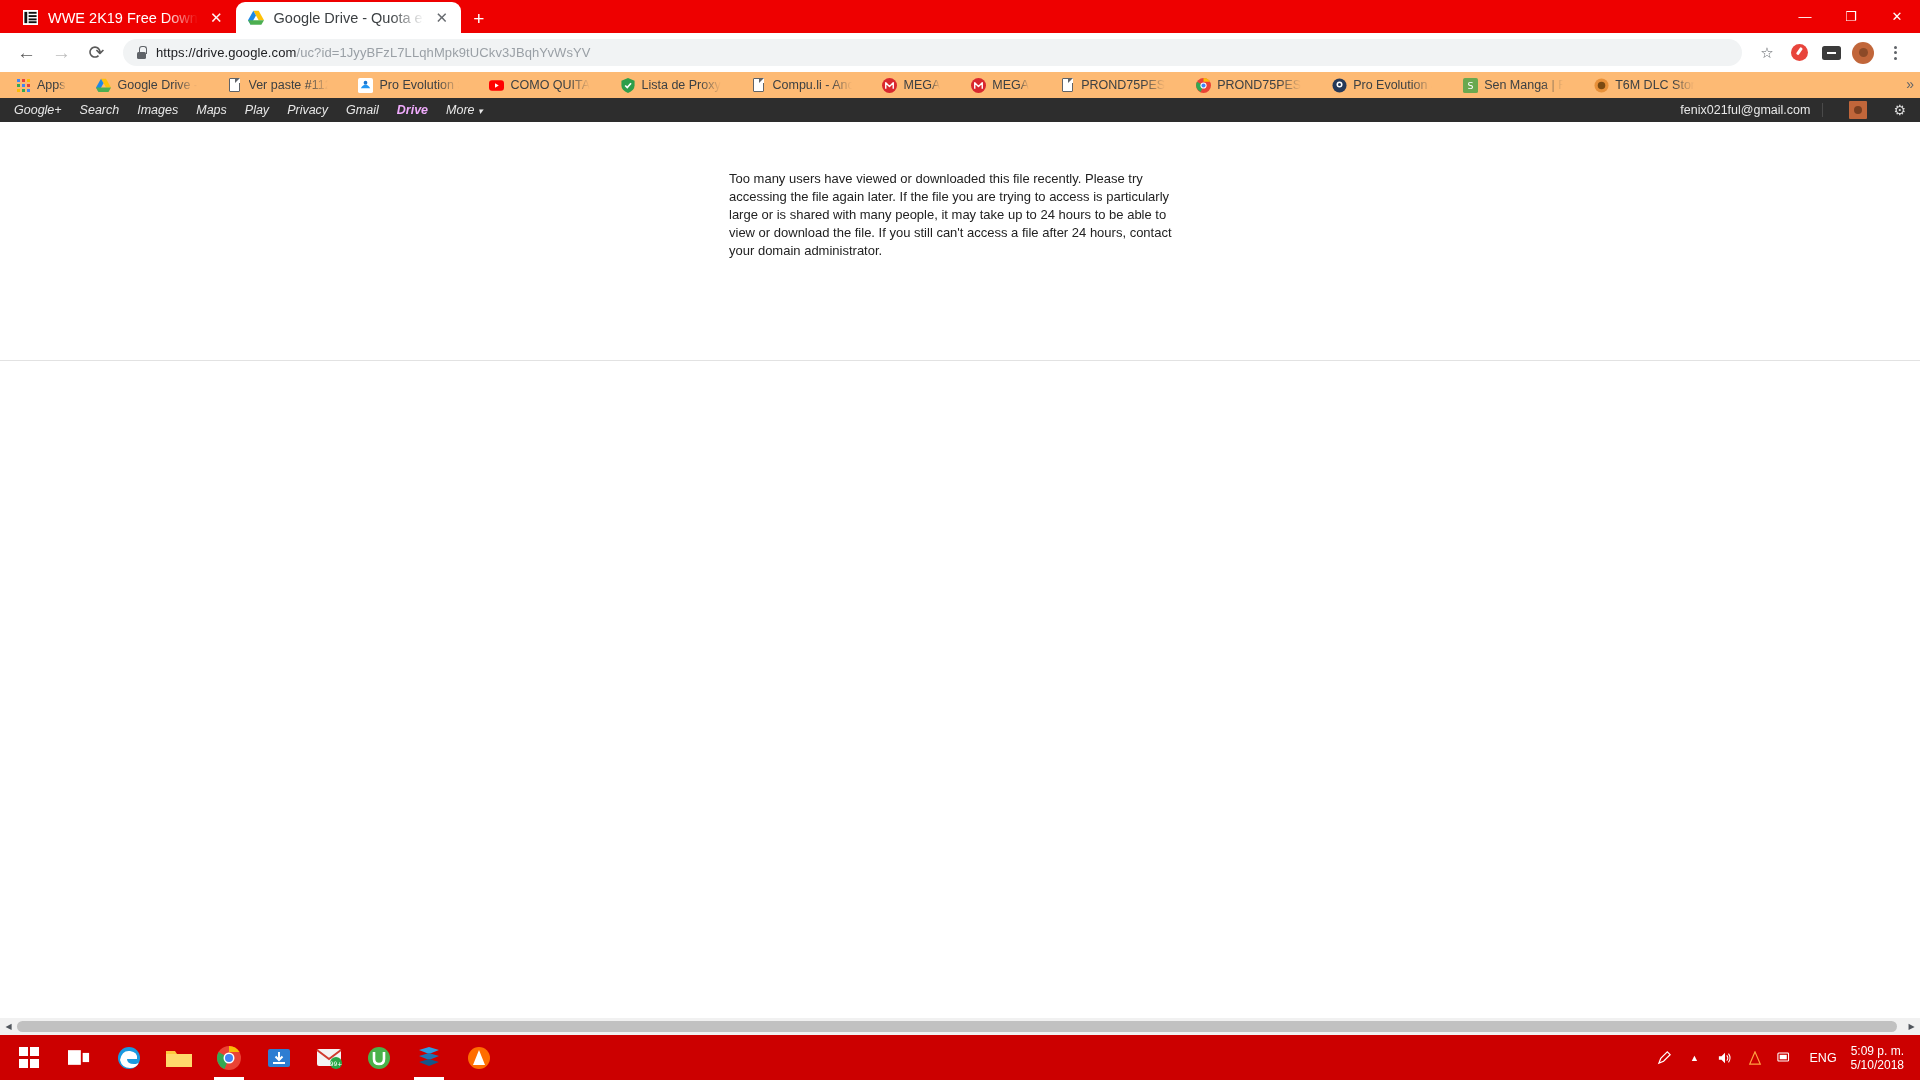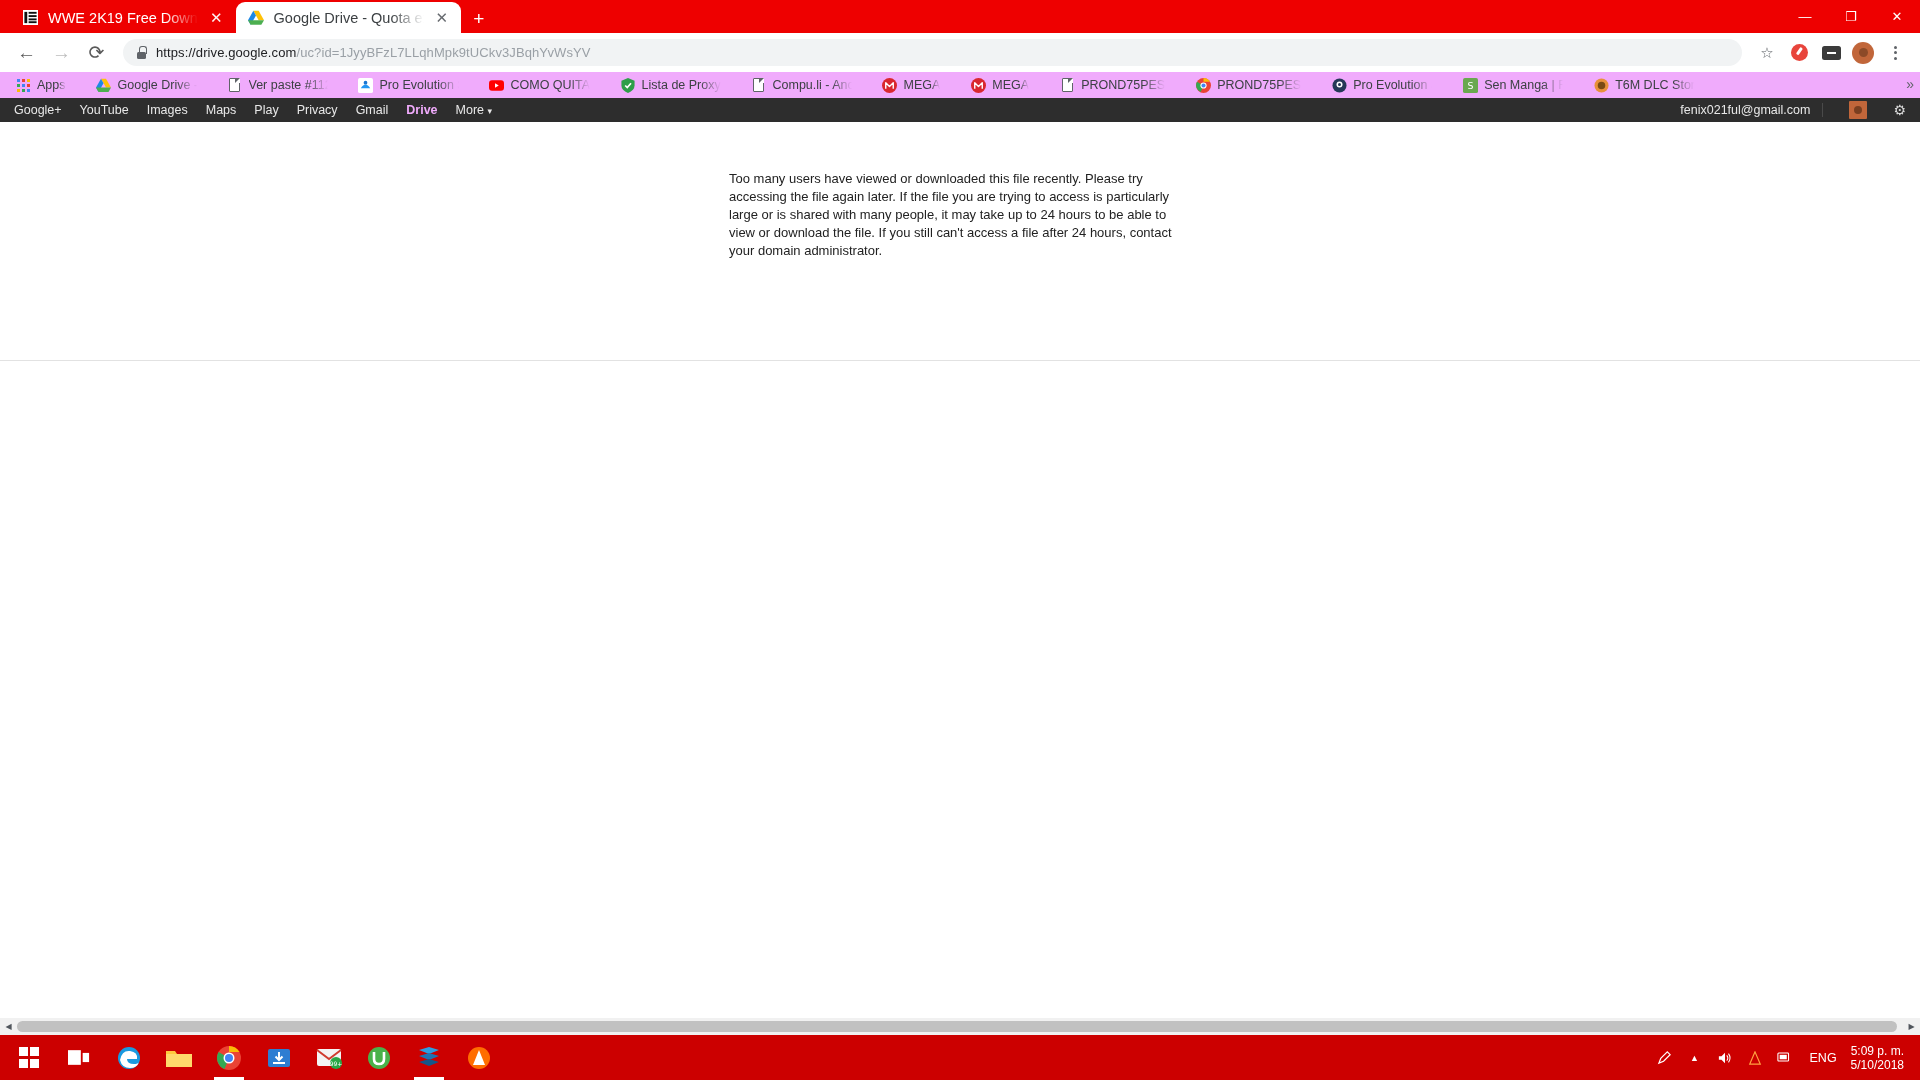--- a/index.html
+++ b/index.html
@@ -78,21 +78,21 @@
   .avatar-btn {
     width:22px; height:22px; border-radius:50%;
     background:#c1663a; display:flex; align-items:center; justify-content:center;
   }
   .avatar-btn::after { content:""; width:9px; height:9px; border-radius:50%; background:#8c4a28; }
   .dots { display:flex; flex-direction:column; gap:2.5px; align-items:center; }
   .dots i { width:3px; height:3px; border-radius:50%; background:#5f6368; display:block; }
 
   
   .bookmarks {
-    height: 26px; background:#f0abfc; display:flex; align-items:center;
+    height: 26px; background:#fdba74; display:flex; align-items:center;
     padding: 0 8px; gap: 16px; overflow:hidden; position:relative;
   }
   .bm {
     display:flex; align-items:center; gap:6px; padding: 2px 7px;
     font-size:12.5px; color:#3c4043; white-space:nowrap; flex:0 0 auto;
     max-width: 115px;
   }
   .bm-label {
     overflow:hidden; white-space:nowrap;
     -webkit-mask-image: linear-gradient(to right, #000 74%, transparent 100%);
@@ -105,21 +105,21 @@
 
   
   .docico { width:11px; height:14px; border:1.4px solid #5f6368; border-radius:1px; position:relative; background:#fff; }
   .docico::after { content:""; position:absolute; right:-1.4px; top:-1.4px; border-width:0 0 5px 5px; border-style:solid; border-color: transparent transparent #fff #5f6368; }
 
   
   .gbar {
     height: 24px; background:#2d2d2d; display:flex; align-items:center;
     padding: 0 14px; color:#e0e0e0; font-size:12.5px; gap: 0;
   }
-  .gbar a { color:#e8e8e8; text-decoration:none; padding: 0 9px; white-space:nowrap; }
+  .gbar a { color:#e8e8e8; text-decoration:none; padding: 0 9px; white-space:nowrap;font-style:italic; }
   .gbar a:first-child { padding-left:0; }
   .gbar a.current { color:#f0abfc; font-weight:bold; }
   .gbar-right { margin-left:auto; display:flex; align-items:center; gap:16px; }
   .gbar-email { font-size:12.5px; color:#e8e8e8; padding-right:12px; border-right:1px solid #4a4a4a; }
   .gbar-pic { width:18px; height:18px; margin: 0 10px; background:#c1663a; border-radius:1px; display:flex; align-items:center; justify-content:center; }
   .gbar-pic::after { content:""; width:8px; height:8px; background:#7a3f20; border-radius:50%; }
   .gear { font-size:14px; color:#d8d8d8; }
   .caret { font-size:9px; }
 
   
@@ -392,21 +392,21 @@
         </svg>
       </span>
       <span class="bm-label">T6M DLC Store</span>
     </div>
 
     <span class="bm-overflow">»</span>
   </div>
 
   <div class="gbar">
     <a>Google+</a>
-    <a>YouTube</a>
+    <a>Search</a>
     <a>Images</a>
     <a>Maps</a>
     <a>Play</a>
     <a>Privacy</a>
     <a>Gmail</a>
     <a class="current">Drive</a>
     <a><span>More</span> <span class="caret">▾</span></a>
 
     <div class="gbar-right">
       <span class="gbar-email">fenix021ful@gmail.com</span>

